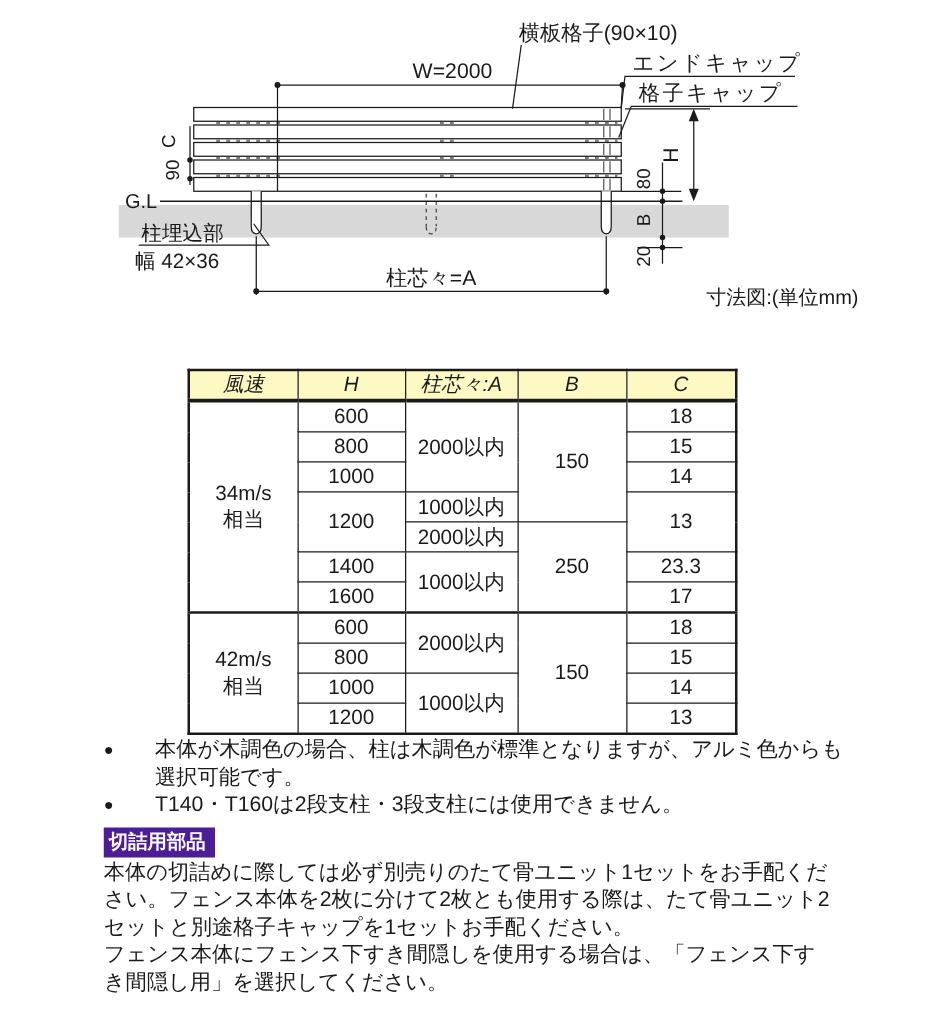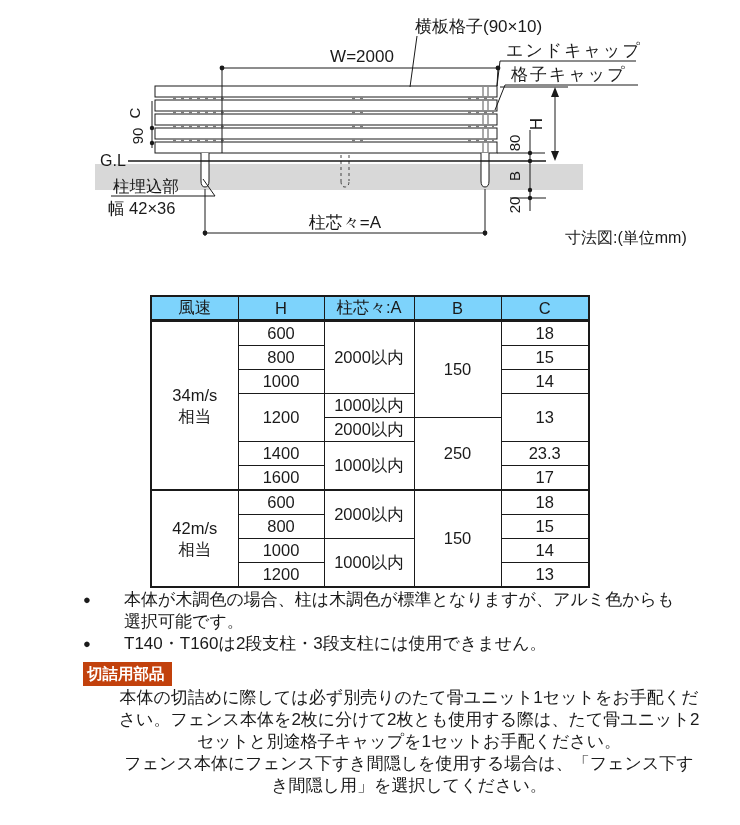--- a/index.html
+++ b/index.html
@@ -17,39 +17,39 @@
   table.spec-table {
     position:absolute; top:295px; left:150px;
     border-collapse:collapse; table-layout:fixed;
     border:2px solid #1a1a1a;
   }
   table.spec-table td {
     border:1px solid #1a1a1a; text-align:center; vertical-align:middle;
     font-size:16.5px; padding:0; height:23px; overflow:hidden;
   }
   table.spec-table tr.head td {
-    background:#7dd3fc; border-bottom:3px solid #1a1a1a; height:20px;
+    background:#fef9c3; border-bottom:3px solid #1a1a1a; height:20px;font-style:italic;
   }
   table.spec-table tr.sec td { border-top:2px solid #1a1a1a; }
   .wind-cell { white-space:pre-line; line-height:1.25;margin-left:20px; }
 
   .notes-area {
     position:absolute; left:83px; top:589px; width:652px;
     font-size:17px; line-height:22px; font-weight:500;
   }
   .bullet-item { display:flex; }
   .bullet-marker { flex:none; width:17px; font-size:13px; }
   .bullet-text { white-space:pre-line;margin-left:24px; }
   .section-title {
-    display:inline-block; background:#c2410c; color:#ffffff;
+    display:inline-block; background:#4c1d95; color:#ffffff;
     font-weight:bold; font-size:15.5px; line-height:1;
     padding:4px 7px 4px 4px; margin:7px 0 1px 0;
   }
   .section-title span { color:#ffffff; }
-  .section-body { white-space:pre-line;text-align:center; }
+  .section-body { white-space:pre-line; }
 </style>
 </head>
 <body>
 
 <div class="page">
 
   
   <svg width="740" height="262" viewBox="0 0 740 262">
 
     <rect x="95" y="164" width="488" height="26" fill="#d8d8d8"></rect>

